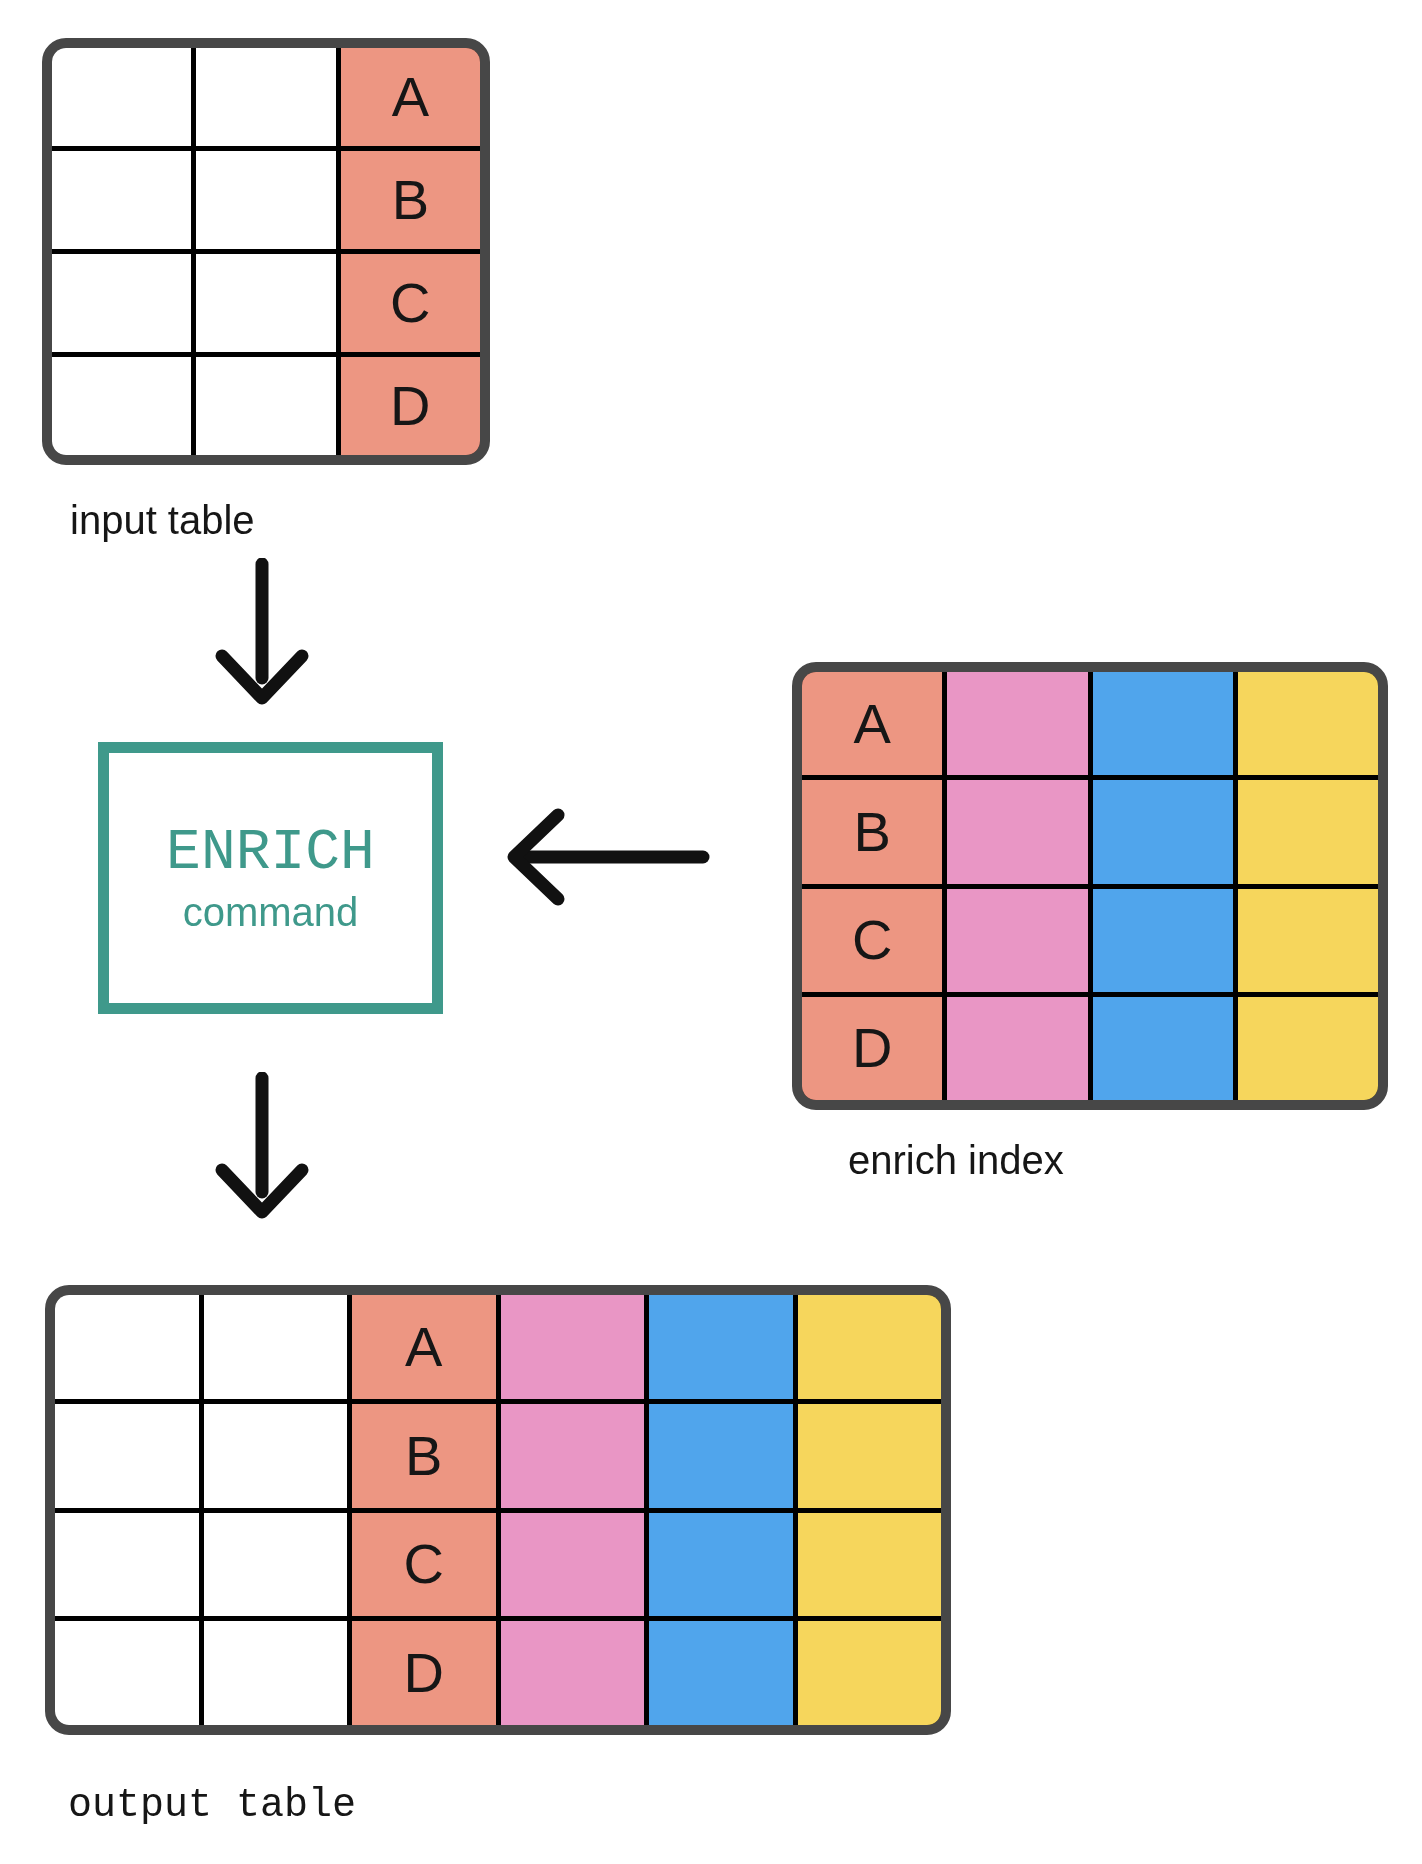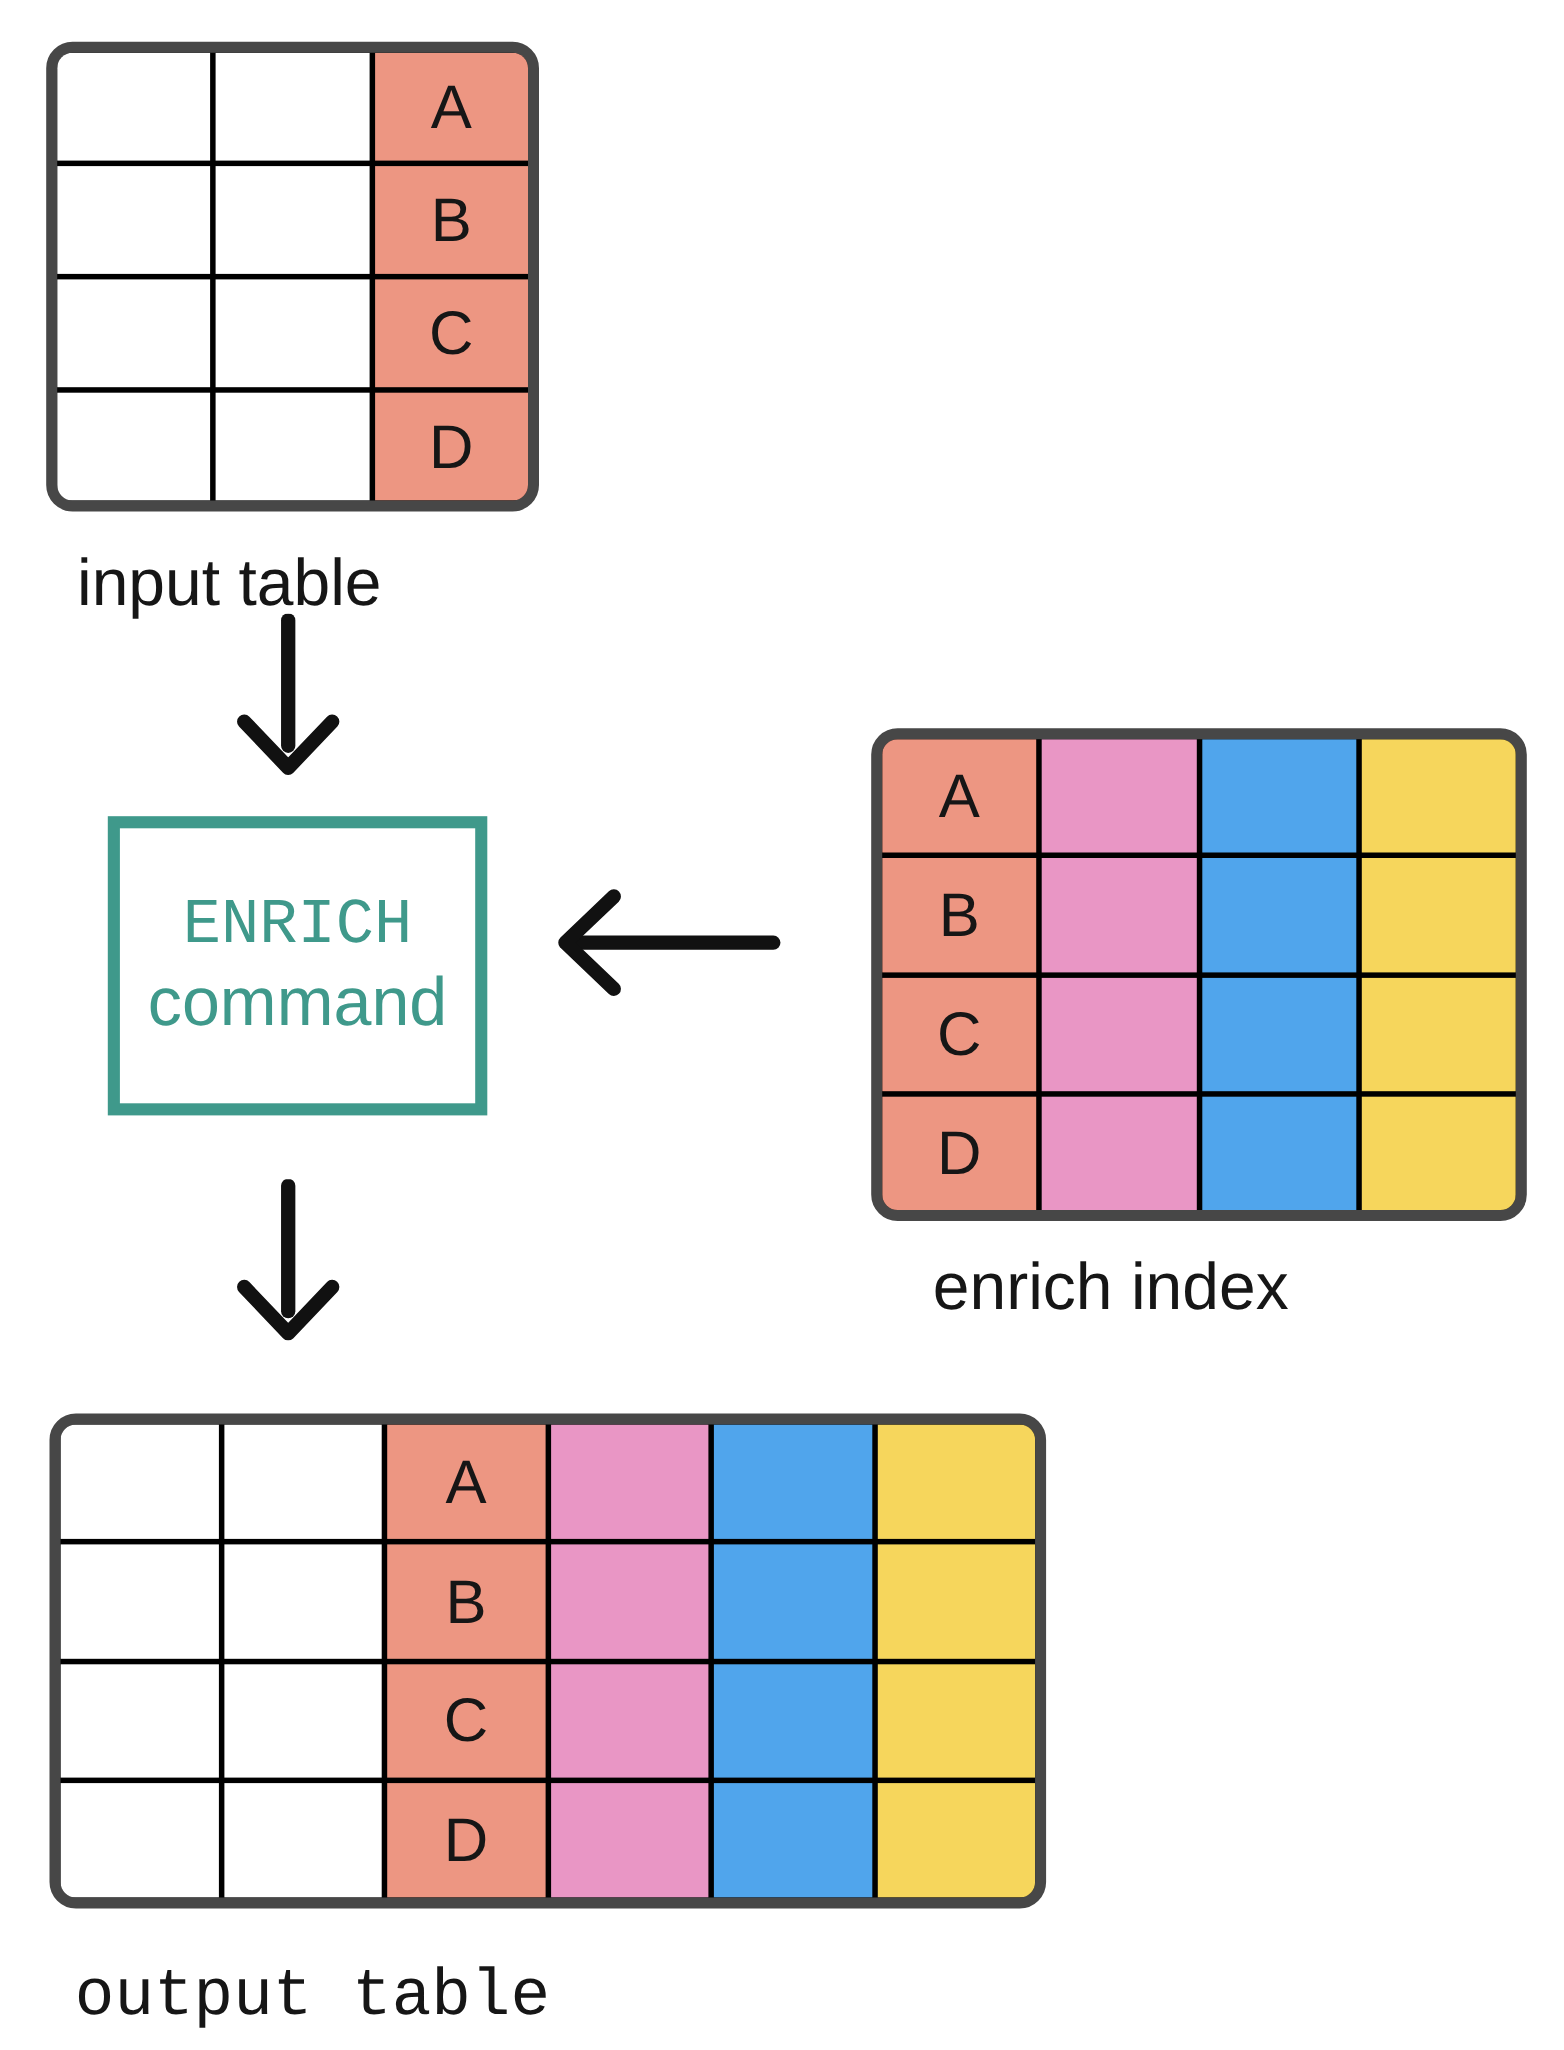--- a/index.html
+++ b/index.html
@@ -37,21 +37,21 @@
     line-height: 1;
   }
 
   #input-table  { left: 42px;  top: 38px;   width: 448px; height: 427px; }
   #index-table  { left: 792px; top: 662px;  width: 596px; height: 448px; }
   #output-table { left: 45px;  top: 1285px; width: 906px; height: 450px; }
 
   
   .dlabel {
     position: absolute;
-    font-size: 60px;
+    font-size: 40px;
     line-height: 1;
     color: var(--text, #161616);
     white-space: nowrap;
   }
   #input-label  { left: 70px;  top: 500px;  }
   #index-label  { left: 848px; top: 1140px; }
   #output-label { left: 68px;  top: 1786px; font-family: Liberation Mono, monospace; }
 
   
   .command-box {
@@ -67,21 +67,21 @@
     gap: 10px;
     color: var(--accent_teal, #3F998B);
   }
   .command-box .line1 {
     font-family: "Liberation Mono", "DejaVu Sans Mono", monospace;
     font-size: 58px;
     line-height: 1;
   }
   .command-box .line2 {
     font-family: "Liberation Sans", sans-serif;
-    font-size: 62px;
+    font-size: 40px;
     line-height: 1;
   }
 
   
   .arrow { position: absolute; }
   .arrow line, .arrow polyline {
     stroke: var(--arrow, #111111);
     stroke-width: 13;
     stroke-linecap: round;
     stroke-linejoin: round;

